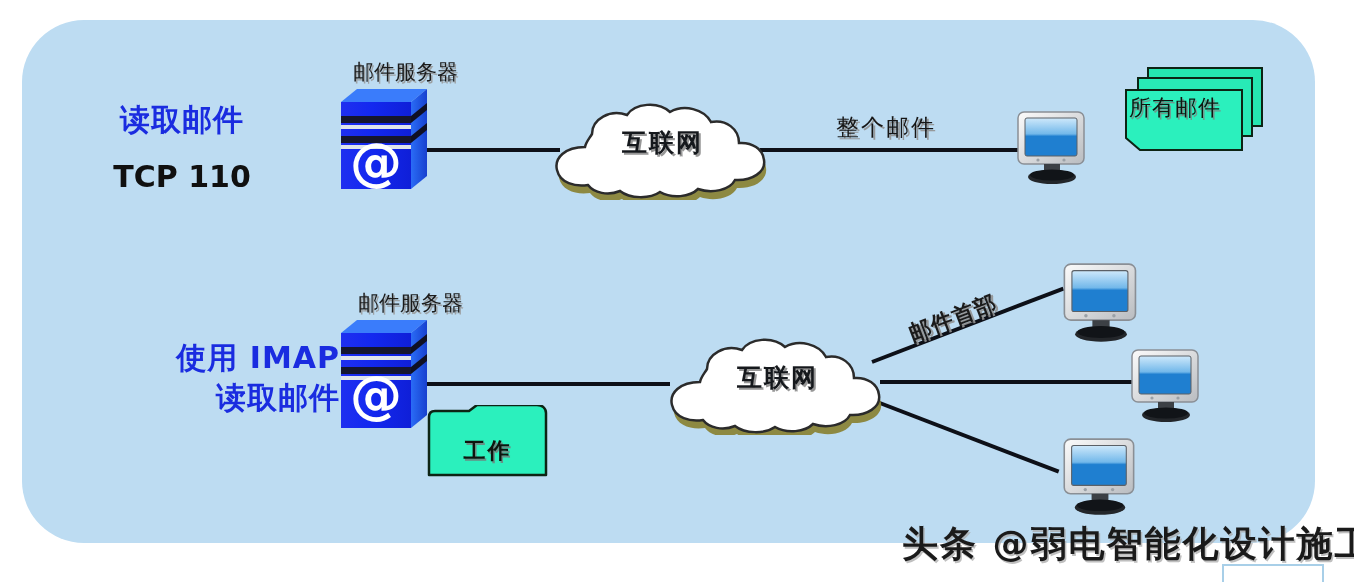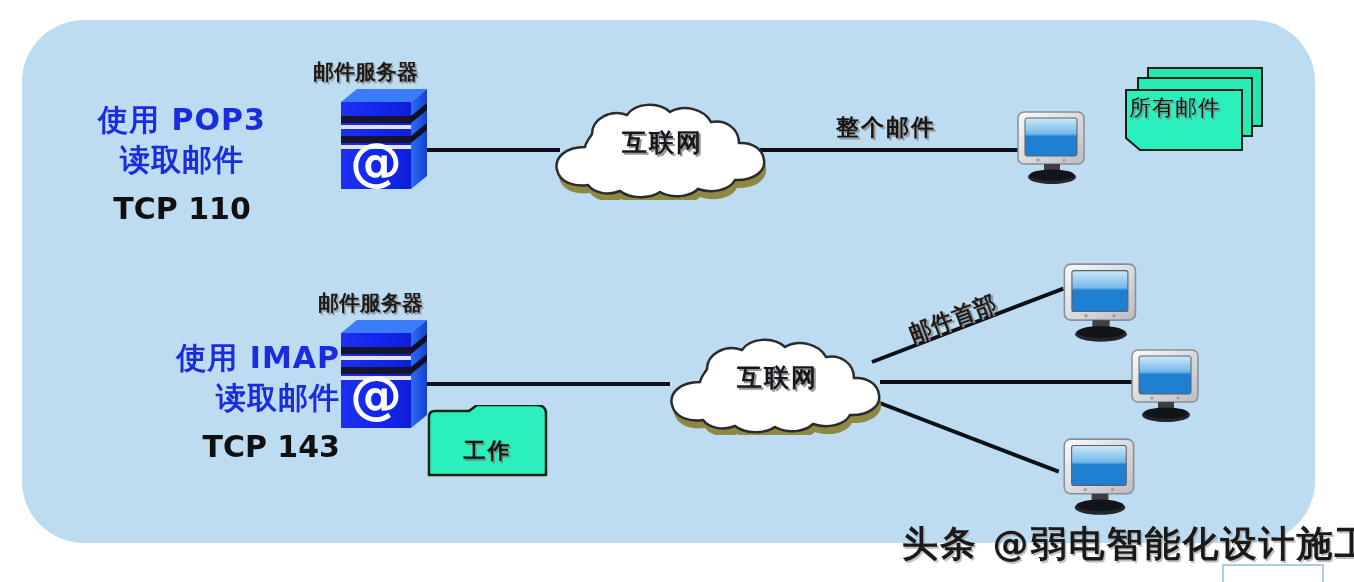--- a/index.html
+++ b/index.html
@@ -29,32 +29,33 @@
     font-size:30px;
     line-height:40px;
     letter-spacing:1px;
     white-space:nowrap;
   }
   .lb-port{
     color:#101010;
     font-weight:bold;
     font-size:30px;
     line-height:42px;
-    margin-top:8px;
+    margin-top:16px;
     white-space:nowrap;
   }
 
   
   .dev-caption{
     position:absolute;
     font-size:21px;
-    font-weight:bold;
+    font-weight:normal;
     color:#1b1b1b;
     white-space:nowrap;
     text-shadow:1.5px 1.5px 0 rgba(150,150,150,.85);
+    margin-left:40px;
   }
 
   
   .line{position:absolute;background:#0d1018;height:4px;transform-origin:0 50%;}
 
   
   .cloud{position:absolute;}
   .cloud .cloud-text{
     position:absolute;left:0;top:0;width:100%;height:100%;
     display:flex;align-items:center;justify-content:center;
@@ -100,21 +101,21 @@
     position:absolute;
     font-size:22px;font-weight:bold;color:#1b1b1b;
     white-space:nowrap;letter-spacing:1px;
     text-shadow:2px 2px 0 rgba(145,145,145,.9);
     transform-origin:0 50%;
   }
 
   
   .flow-label{
     position:absolute;
-    font-size:23px;font-weight:bold;color:#161616;
+    font-size:23px;font-weight:normal;color:#161616;
     white-space:nowrap;letter-spacing:2px;
     text-shadow:2px 2px 0 rgba(145,145,145,.9);
   }
 
   
   .watermark{
     position:absolute;
     left:902px;top:520px;
     font-size:36px;
     font-weight:bold;
@@ -132,21 +133,20 @@
   }
 </style>
 </head>
 <body>
 
 <div id="stage">
 
   <div class="panel"></div>
 
   <div class="label-block" style="left:32px;top:100px;">
-    <div class="lb-line">使用 POP3</div>
     <div class="lb-line">读取邮件</div>
     <div class="lb-port">TCP 110</div>
   </div>
 
   <div class="dev-caption" style="left:313px;top:58px;">邮件服务器</div>
 
   <div class="line" style="left:400px;top:148px;width:160px;"></div>
 
   <div class="line" style="left:760px;top:148px;width:270px;"></div>
 
@@ -246,21 +246,20 @@
         <polygon points="32,14 146,14 146,72 32,72" fill="#28eab6"></polygon>
         <polygon points="20,26 136,26 136,86 34,86 20,74" fill="#2bf0bd"></polygon>
       </g>
     </svg>
     <div class="docs-text">所有邮件</div>
   </div>
 
   <div class="label-block" style="left:40px;top:338px;text-align:right;">
     <div class="lb-line">使用 IMAP</div>
     <div class="lb-line">读取邮件</div>
-    <div class="lb-port">TCP 143</div>
   </div>
 
   <div class="dev-caption" style="left:318px;top:289px;">邮件服务器</div>
 
   <div class="line" style="left:405px;top:382px;width:265px;"></div>
 
   <div class="line" style="left:872px;top:360px;width:205px;transform:rotate(-21deg);"></div>
 
   <div class="line" style="left:880px;top:380px;width:254px;"></div>
 

